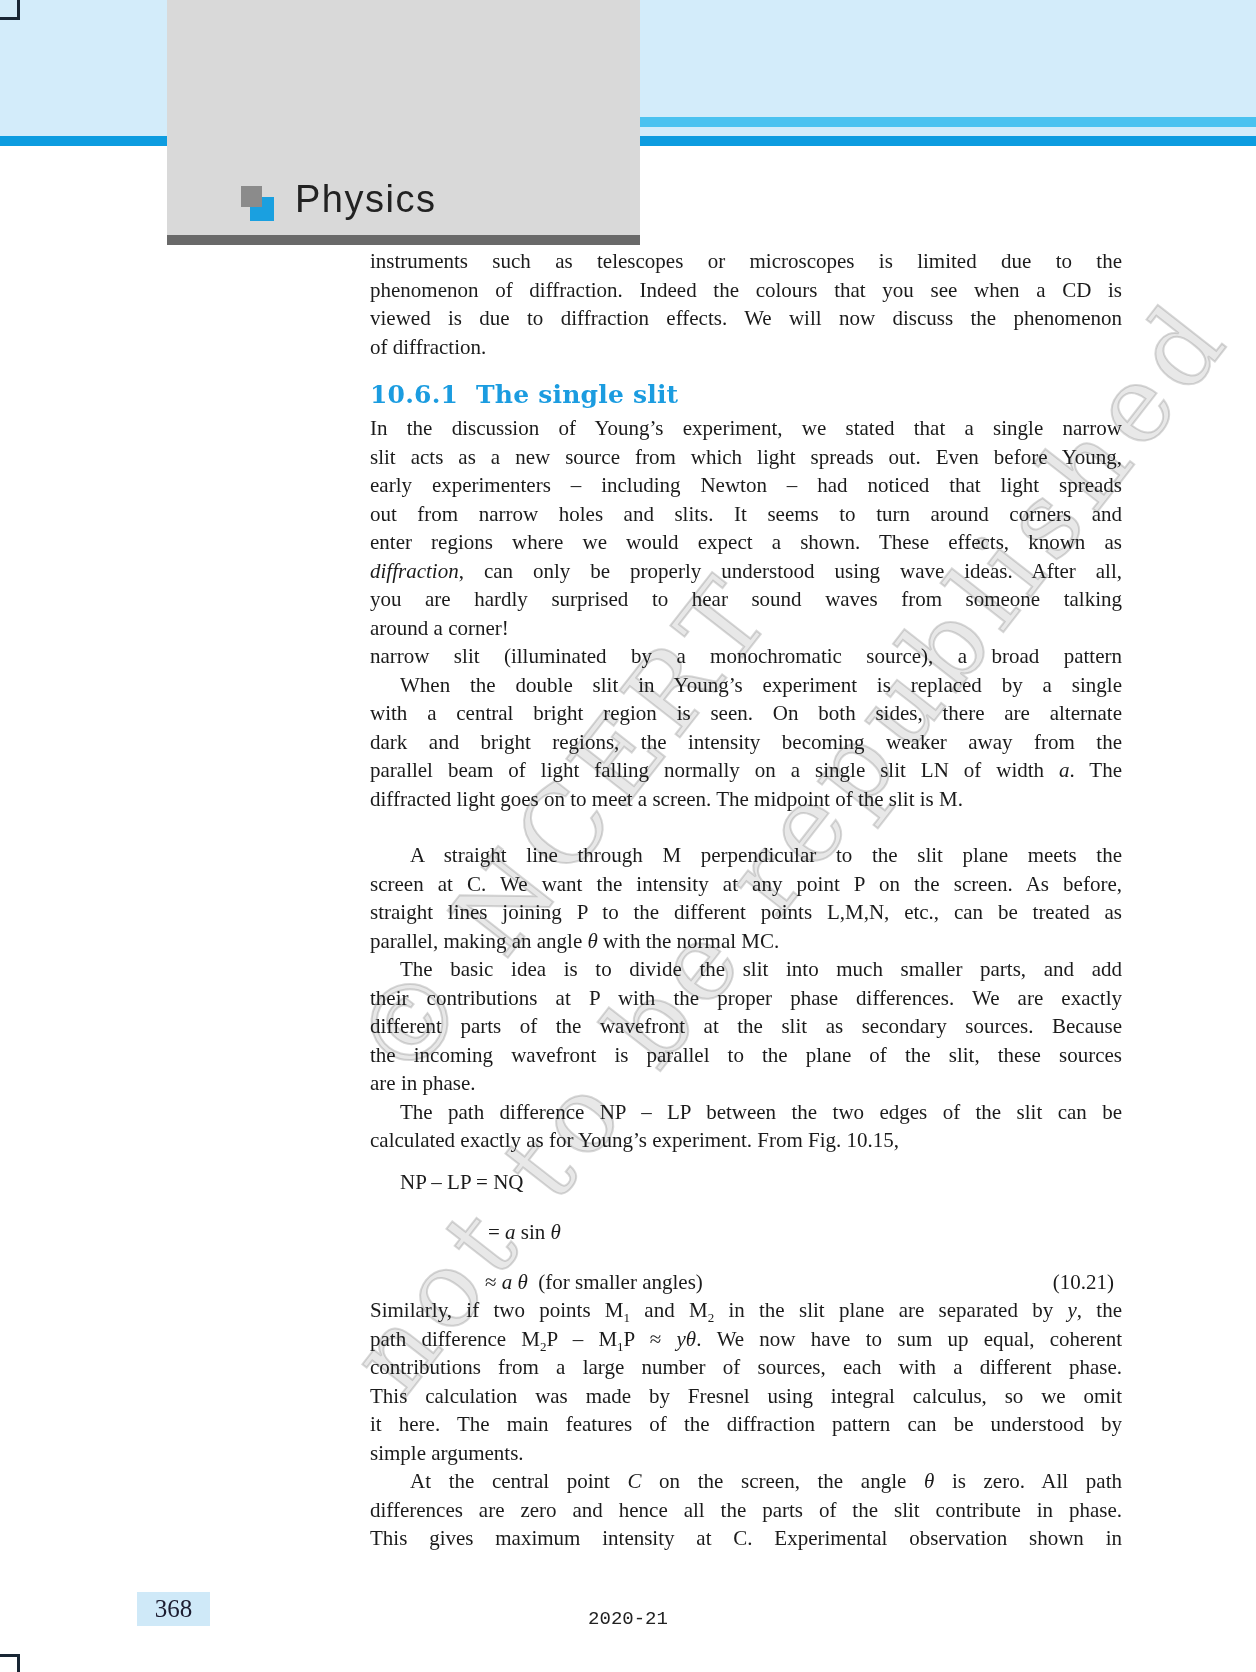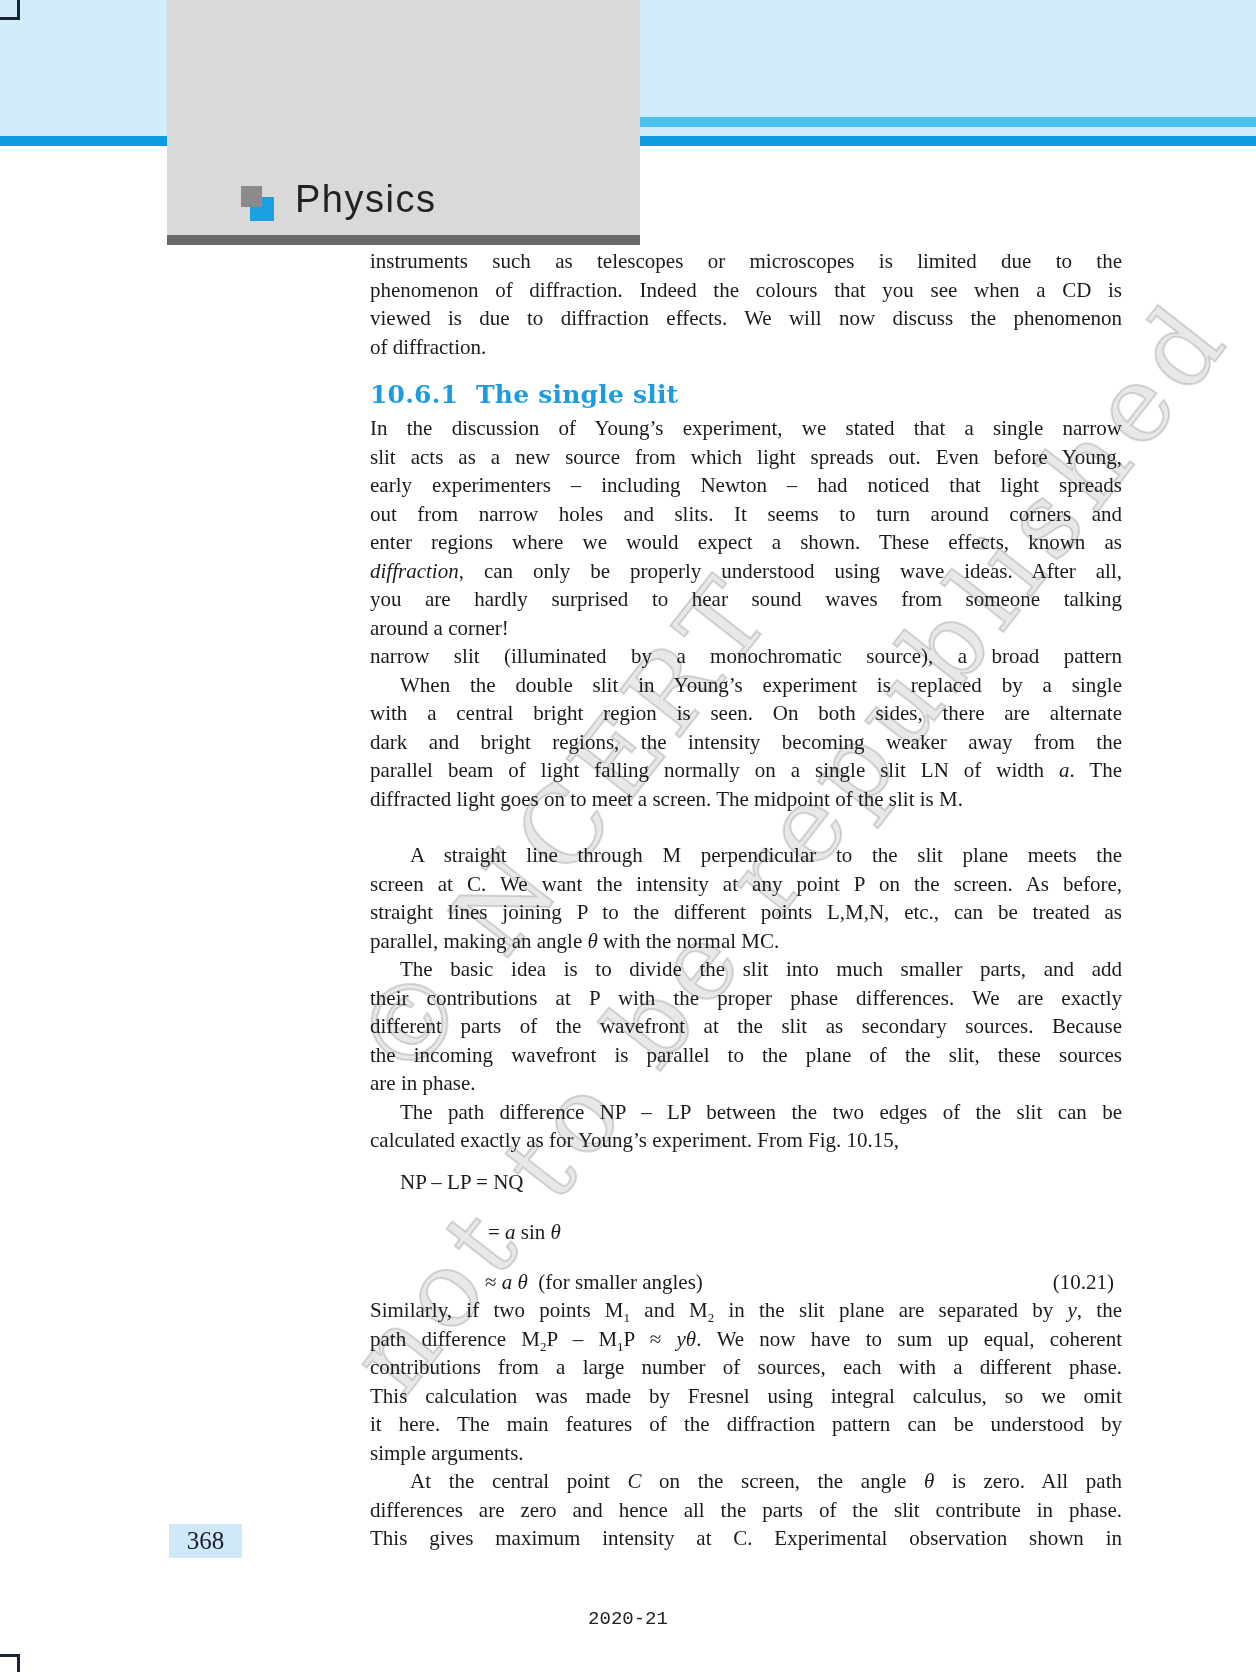--- a/index.html
+++ b/index.html
@@ -44,23 +44,23 @@
   .line.last{text-align-last:left;}
   .line sub{font-size:13px;line-height:0;vertical-align:-5px;}
   .section-heading{color:#1b9ce0;font-family:"DejaVu Serif",serif;font-weight:bold;
     font-size:25px;line-height:34px;margin:17px 0 2px 0;letter-spacing:0.2px;}
   .eq-block{margin-top:13px;}
   .eq-line{position:relative;height:50px;line-height:28.5px;text-align:left;}
   .eq-line:last-child{height:28.5px;}
   .eq-tag{position:absolute;right:8px;top:0;}
 
   
-  .page-badge{position:absolute;left:137px;top:1524px;width:73px;height:34px;
+  .page-badge{position:absolute;left:137px;top:1592px;width:73px;height:34px;
     background:#cfe9f8;text-align:center;line-height:34px;z-index:3;
-    font-family:"Liberation Serif",serif;font-size:25px;color:#1c1c30;margin-left:32px;}
+    font-family:"Liberation Serif",serif;font-size:25px;color:#1c1c30;}
   .footer{position:absolute;left:0;top:1608px;width:100%;text-align:center;z-index:3;
     font-family:Liberation Mono, monospace;font-size:19px;color:#222;}
 </style>
 </head>
 <body>
 
 <div class="crop-mark top-left"></div>
 <div class="crop-mark bottom-left"></div>
 
 <header>

